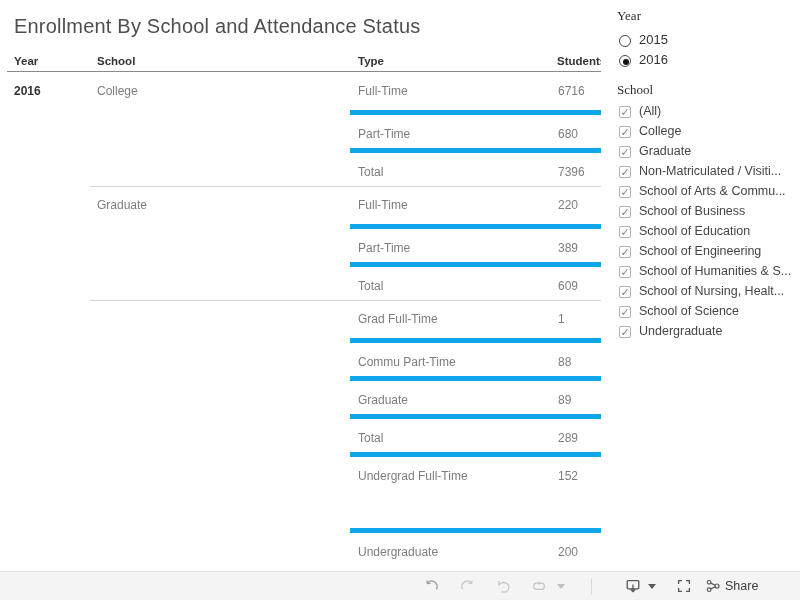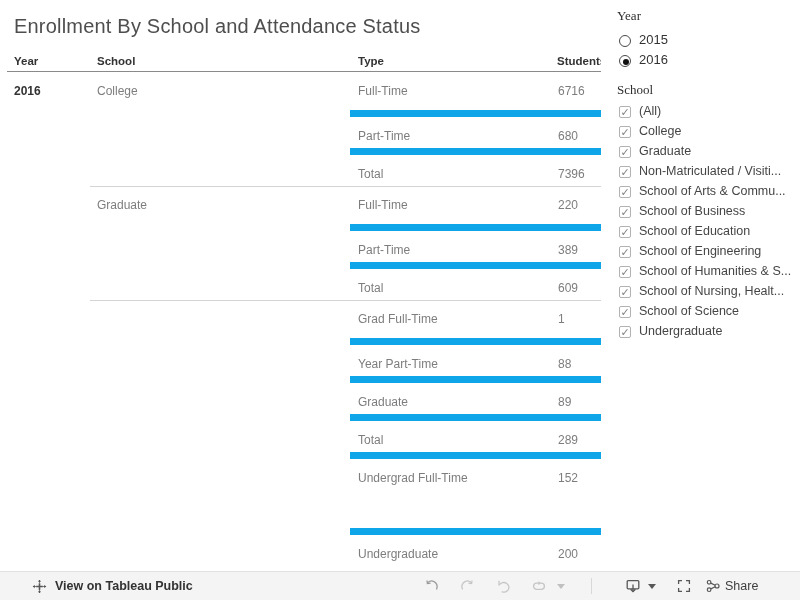--- a/index.html
+++ b/index.html
@@ -14,21 +14,21 @@
   .col-h { position:absolute; top:55px; font-size:11.5px; font-weight:bold; color:#333; white-space:nowrap; }
   .col-h.year { left:14px; } .col-h.school { left:97px; } .col-h.type { left:358px; }
   .col-h.students { left:557px; width:44px; overflow:hidden; }
   .hline { position:absolute; left:7px; top:71px; width:594px; border-top:1px solid #8a8a8a; }
   .secline { position:absolute; left:90px; width:511px; border-top:1px solid #d4d4d4; }
   .year-cell { position:absolute; left:14px; top:72px; height:38px; line-height:38px; font-size:12px; font-weight:bold; color:#333; }
   .school-cell { position:absolute; left:97px; font-size:12px; color:#7d7d7d; }
   .school-cell.single { height:38px; line-height:38px; }
   .school-cell.wrap { width:262px; line-height:18px; }
   .trow { position:absolute; left:350px; width:251px; height:38px; font-size:12px; color:#7d7d7d; }
-  .trow.div { border-top:7px solid #0ea5e9; }
+  .trow.div { border-top:5px solid #0ea5e9; }
   .trow .t { position:absolute; left:8px; line-height:38px; white-space:nowrap; }
   .trow .v { position:absolute; left:208px; line-height:38px; white-space:nowrap; }
   
   .sidebar { position:absolute; left:612px; top:0; width:188px; height:571px; background:#fff; }
   .f-title { position:absolute; left:5px; font-family:"Liberation Serif", serif; font-size:13px; color:#2e2e2e; }
   .opt-row { position:absolute; left:7px; height:16px; display:flex; align-items:flex-end; gap:8px; cursor:default; }
   .radio { width:12px; height:12px; border:1px solid #4a4a4a; border-radius:50%; position:relative; flex:0 0 auto; background:#fff; }
   .radio .dot { position:absolute; left:3px; top:3px; width:6px; height:6px; border-radius:50%; background:#111; display:none; }
   .radio.sel .dot { display:block; }
   .cbx { width:12px; height:12px; border:1px solid #b2b2b2; border-radius:2px; flex:0 0 auto;
@@ -94,21 +94,21 @@
     <div class="trow div" style="top:262px">
         <span class="t">Total</span>
         <span class="v">609</span>
       </div>
 
     <div class="trow" style="top:300px">
         <span class="t">Grad Full-Time</span>
         <span class="v">1</span>
       </div>
     <div class="trow div" style="top:338px">
-        <span class="t">Year Part-Time</span>
+        <span class="t">Commu Part-Time</span>
         <span class="v">88</span>
       </div>
     <div class="trow div" style="top:376px">
         <span class="t">Graduate</span>
         <span class="v">89</span>
       </div>
     <div class="trow div" style="top:414px">
         <span class="t">Total</span>
         <span class="v">289</span>
       </div>
@@ -182,32 +182,20 @@
         <span class="cbx">✓</span>
         <span class="opt-label">School of Science</span>
       </div>
     <div class="opt-row" style="top:322px">
         <span class="cbx">✓</span>
         <span class="opt-label">Undergraduate</span>
       </div>
   </div>
 
   <div class="footer">
-    <div class="footer-left">
-      <span class="tableau-glyph">
-        <svg width="15" height="15" viewBox="0 0 16 16" fill="none" stroke="currentColor">
-          <path d="M8 4.4 V11.6 M4.4 8 H11.6" stroke-width="1.7"></path>
-          <path d="M8 1 V4 M6.7 2.5 H9.3" stroke-width="1.1"></path>
-          <path d="M8 12 V15 M6.7 13.5 H9.3" stroke-width="1.1"></path>
-          <path d="M1 8 H4 M2.5 6.7 V9.3" stroke-width="1.1"></path>
-          <path d="M12 8 H15 M13.5 6.7 V9.3" stroke-width="1.1"></path>
-        </svg>
-      </span>
-      <span class="footer-text">View on Tableau Public</span>
-    </div>
 
     <span class="fbtn icon-mid" style="left:424px">
       <svg viewBox="0 0 16 16" fill="none" stroke="currentColor" stroke-width="1.3">
         <path d="M12.5 11.5 C14 8.5 13 5 10 3.6 C7.5 2.4 4.8 3.2 3.4 5.2"></path>
         <path d="M3.0 2.5 L3.4 5.6 L6.6 5.2"></path>
       </svg>
     </span>
     <span class="fbtn icon-light" style="left:459px">
       <svg viewBox="0 0 16 16" fill="none" stroke="currentColor" stroke-width="1.3">
         <path d="M3.5 11.5 C2 8.5 3 5 6 3.6 C8.5 2.4 11.2 3.2 12.6 5.2"></path>

